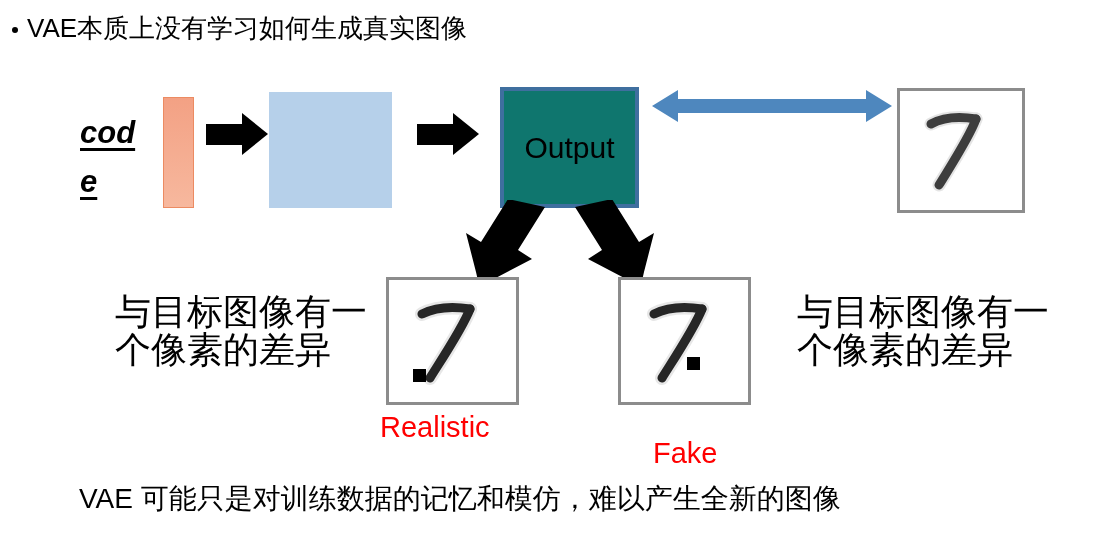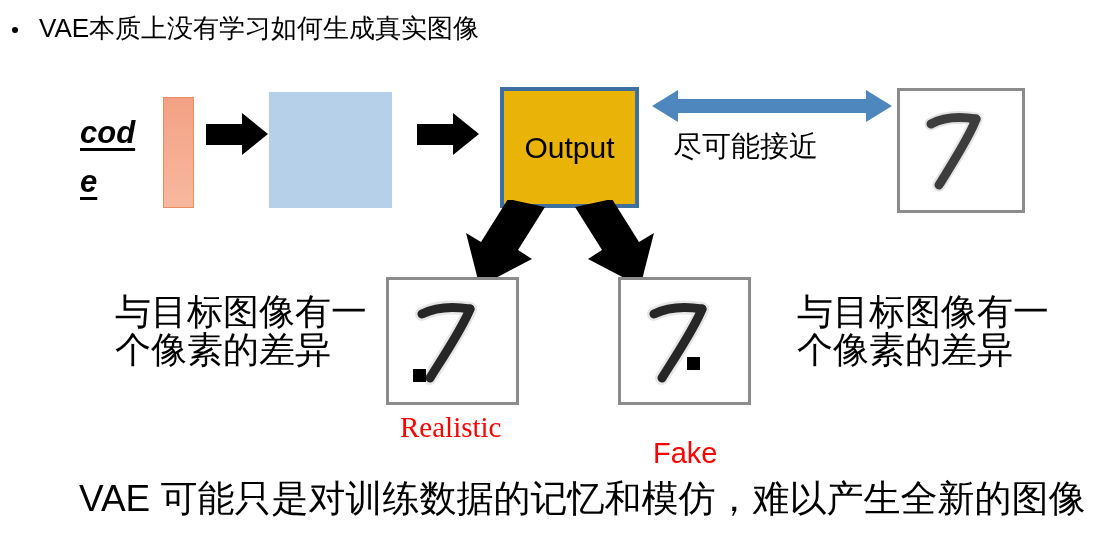--- a/index.html
+++ b/index.html
@@ -16,21 +16,21 @@
     color: #000000;
   }
 
   
   #title-row {
     position: absolute;
     left: 12px;
     top: 12px;
     display: flex;
     align-items: flex-start;
-    gap: 21px;
+    gap: 9px;
   }
   #bullet-dot {
     width: 6px;
     height: 6px;
     border-radius: 50%;
     background: #000;
     margin-top: 15px;
     flex: none;
   }
   #title-text {
@@ -145,21 +145,21 @@
     white-space: nowrap;
   }
 
   
   #output-box {
     position: absolute;
     left: 500px;
     top: 87px;
     width: 139px;
     height: 121px;
-    background: #eab308;
+    background: #0f766e;
     border: 4px solid #3f6f9f;
     box-sizing: border-box;
     display: flex;
     align-items: center;
     justify-content: center;
   }
   #output-label {
     font-size: 30px;
     color: #000;
   }
@@ -201,39 +201,39 @@
     position: absolute;
   }
 
   
   .digit-caption {
     position: absolute;
     color: #ff0000;
     font-size: 29px;
     white-space: nowrap;
   }
-  #caption-realistic { left: 400px; top: 411px; font-family: Liberation Serif, serif; }
+  #caption-realistic { left: 380px; top: 411px; }
   #caption-fake      { left: 653px; top: 411px; margin-top: 26px; }
 
   
   .side-note {
     position: absolute;
     font-size: 36px;
     line-height: 38px;
     white-space: nowrap;
   }
   #note-left  { left: 115px; top: 293px; }
   #note-right { left: 797px; top: 293px; }
 
   
   #bottom-caption {
     position: absolute;
     left: 79px;
     top: 480px;
-    font-size: 37px;
+    font-size: 28px;
     line-height: 38px;
     white-space: nowrap;
     text-align: center;
   }
 </style>
 </head>
 <body>
 
 <div id="title-row">
   <div id="bullet-dot"></div>
@@ -262,21 +262,20 @@
   </div>
 
   <div id="output-box">
     <span id="output-label">Output</span>
   </div>
 
   <svg id="double-arrow" viewBox="0 0 240 36">
     <polygon points="0,18 26,2 26,11 214,11 214,2 240,18 214,34 214,25 26,25 26,34" fill="#4e87be"></polygon>
   </svg>
 
-  <div id="close-label">尽可能接近</div>
 
   <div class="digit-box" id="digit-target">
     <svg width="122" height="119" viewBox="0 0 122 119">
       <g fill="none" stroke="#161616" stroke-linecap="round" stroke-linejoin="round" stroke-width="9" opacity="0.92">
         <path d="M31 33 C42 27, 58 25, 76 28"></path>
         <path d="M76 28 C70 45, 55 68, 39 94"></path>
       </g>
       <g fill="none" stroke="#8a8a8a" stroke-linecap="round" stroke-linejoin="round" stroke-width="13" opacity="0.22">
         <path d="M31 33 C42 27, 58 25, 76 28"></path>
         <path d="M76 28 C70 45, 55 68, 39 94"></path>

